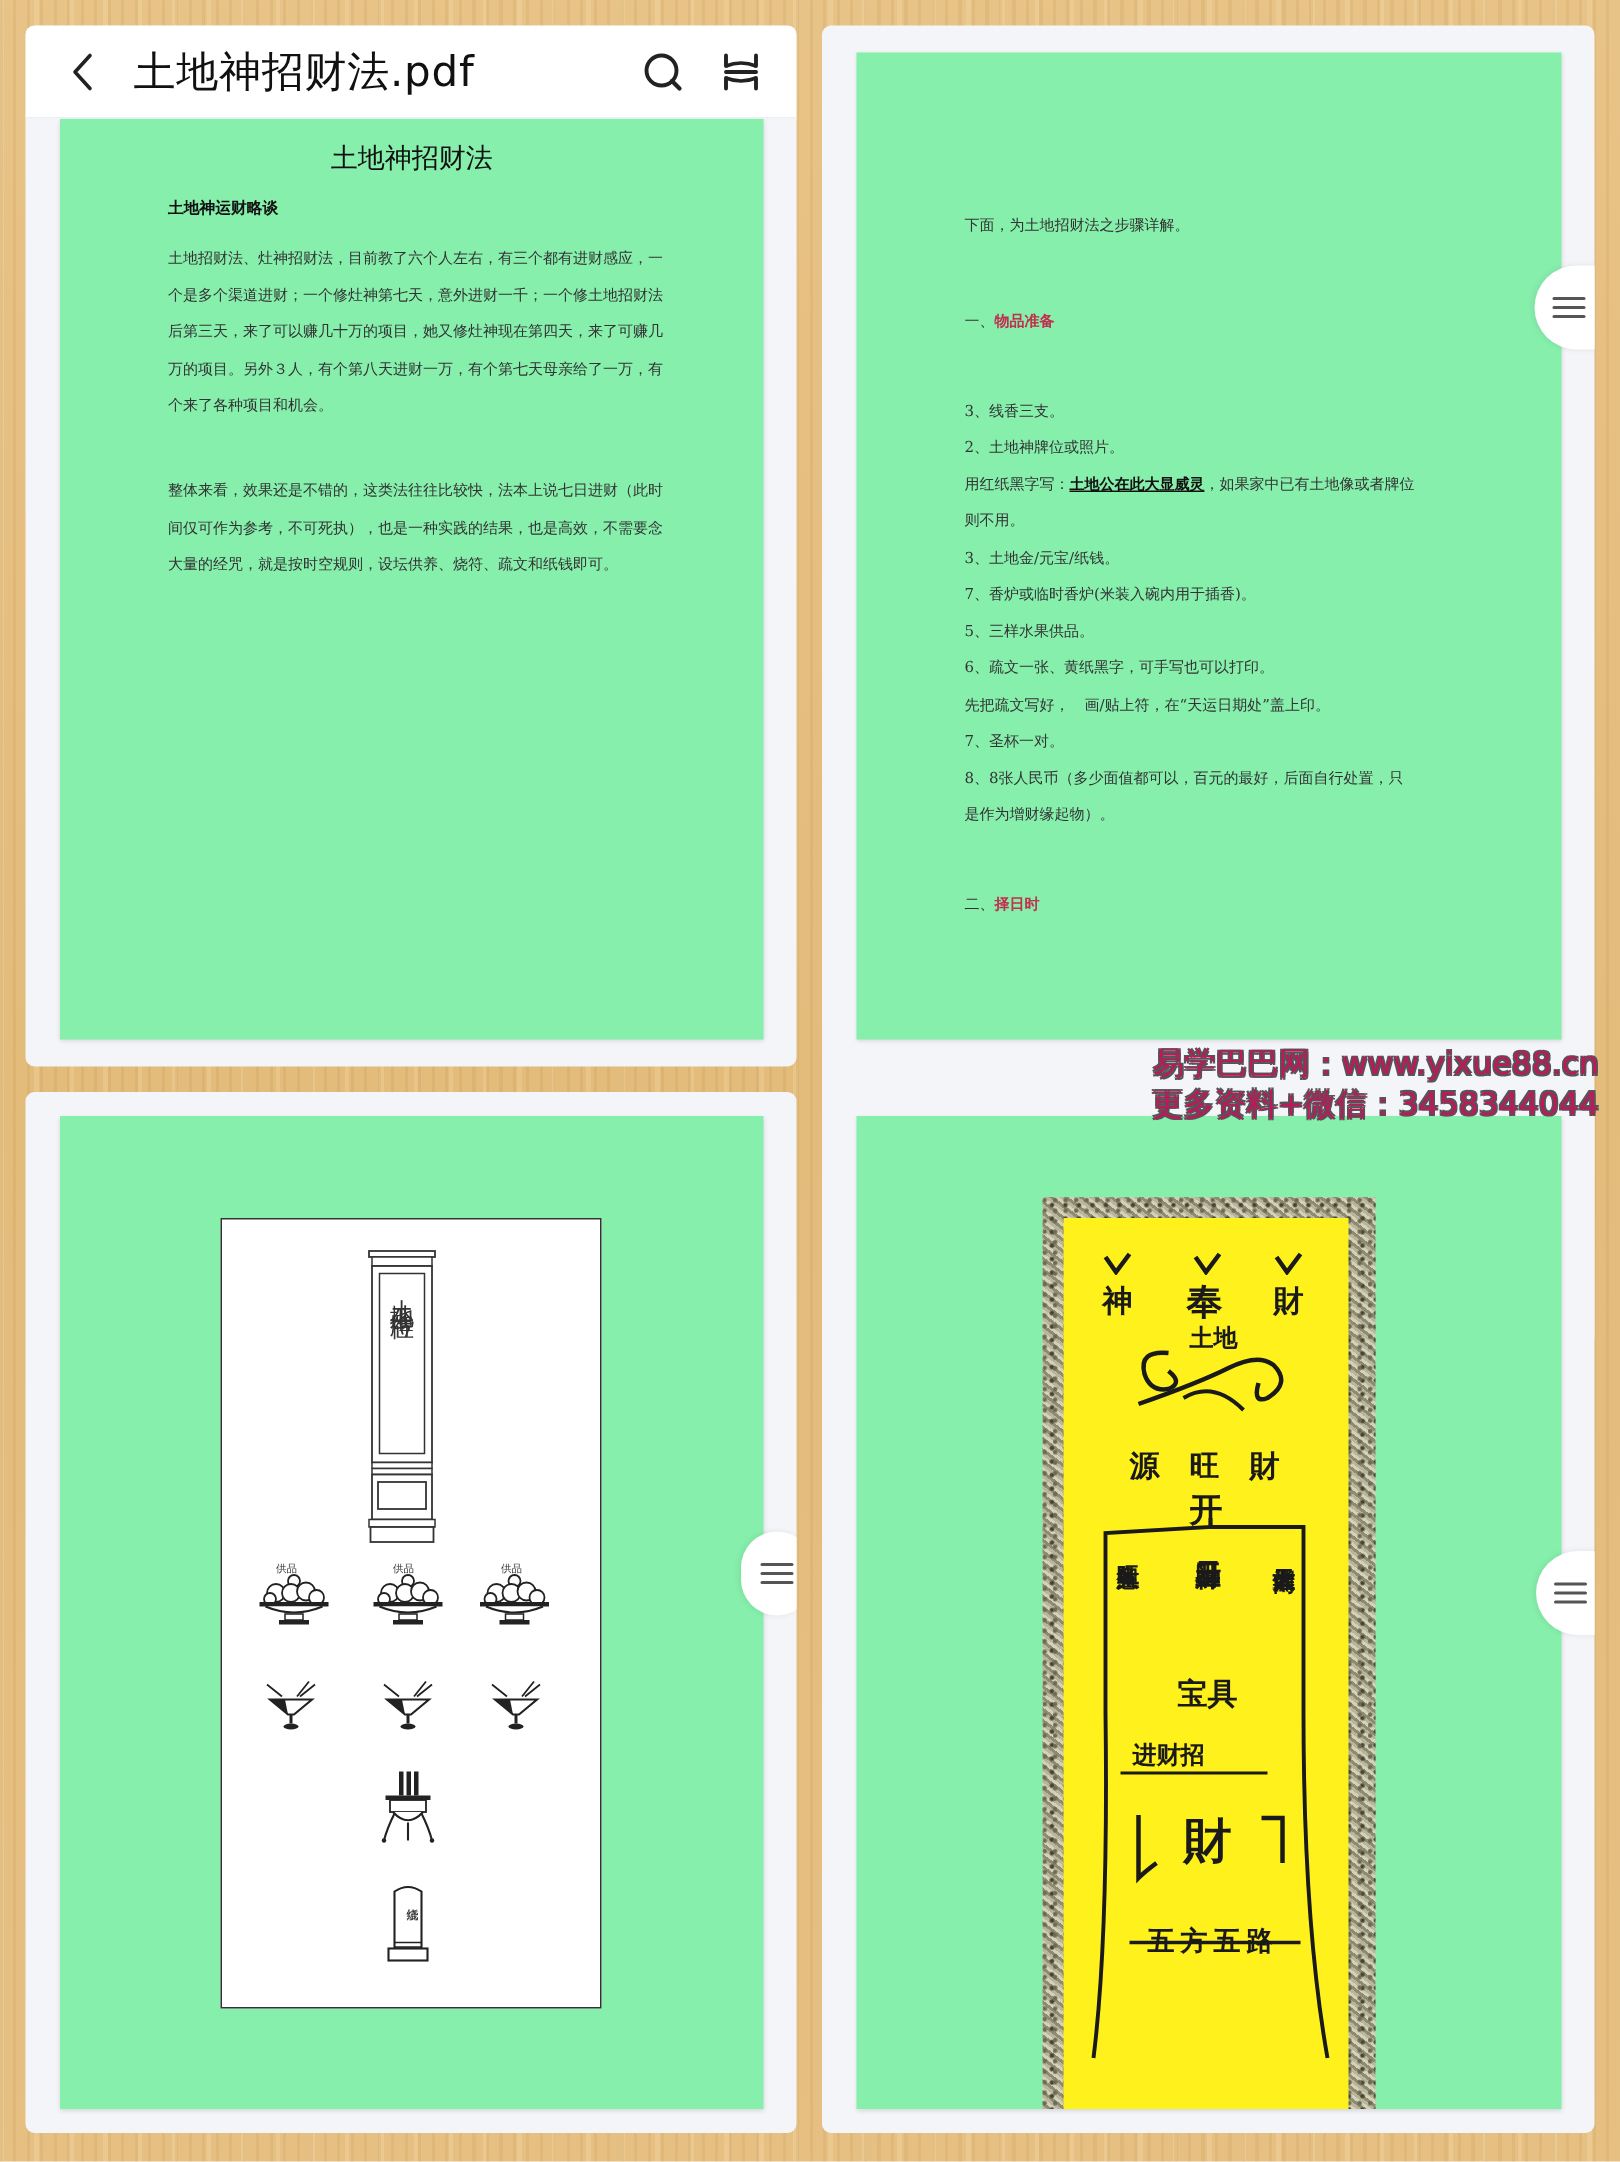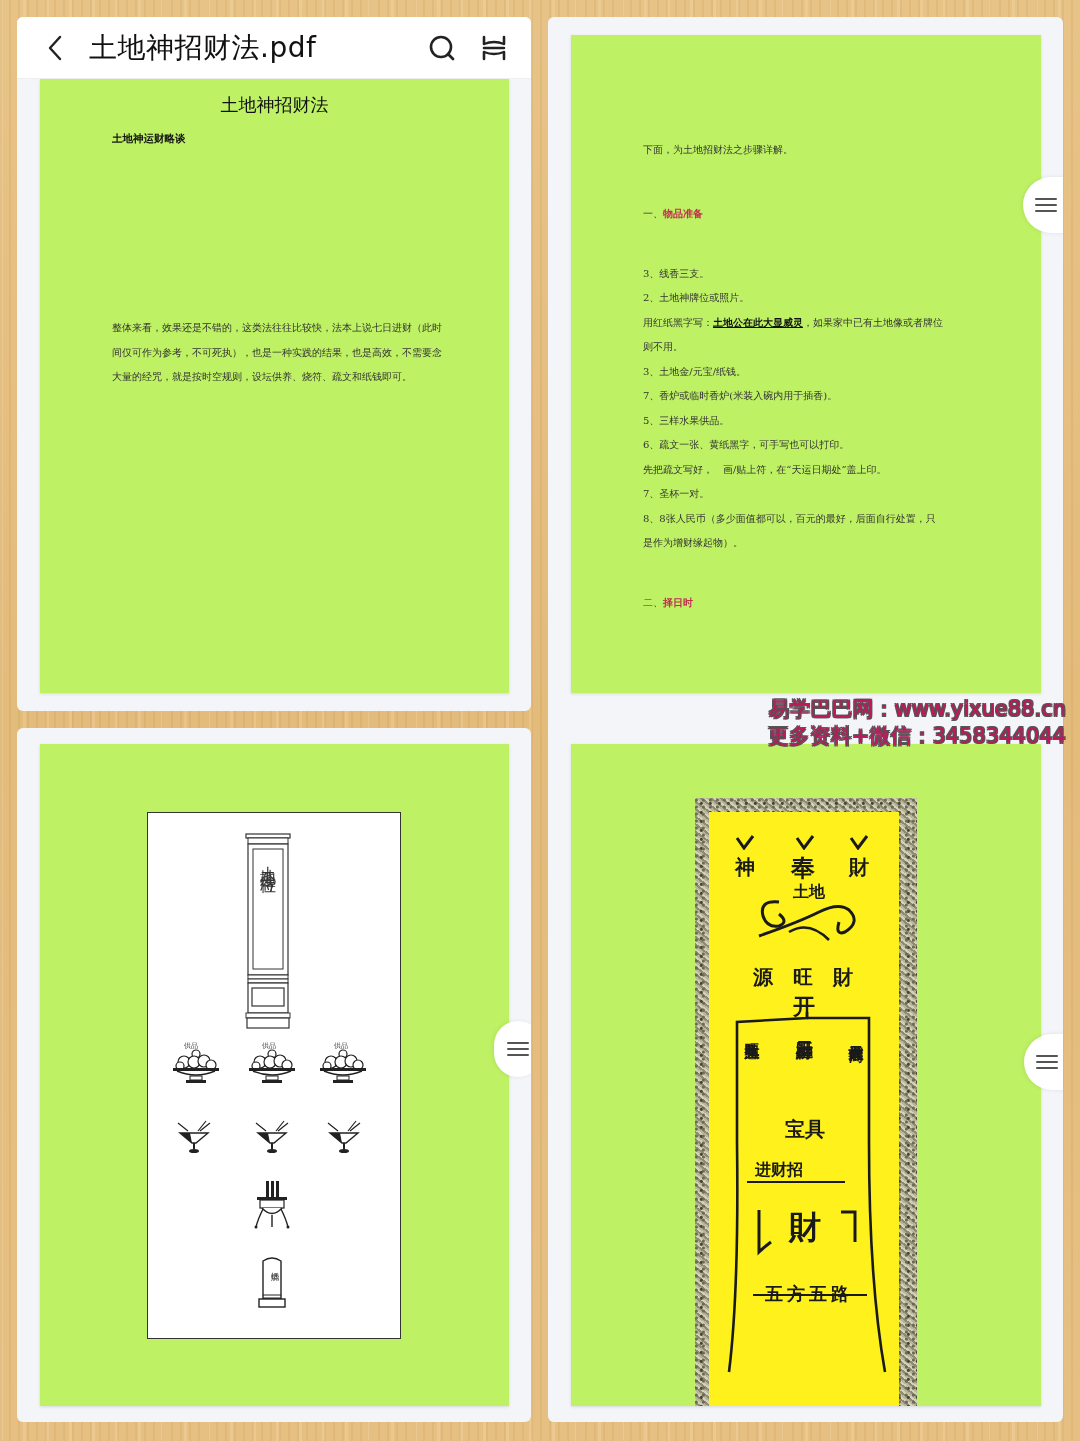--- a/index.html
+++ b/index.html
@@ -13,21 +13,21 @@
       linear-gradient(180deg, #e8c387 0%, #e3bb7b 50%, #e6c083 100%);
   }
   .panel {
     position: absolute;
     background: #f4f5f8;
     border-radius: 6px;
     overflow: hidden;
   }
   .page {
     position: absolute;
-    background: #bef264;
+    background: #86efac;
     box-shadow: 0 1px 3px rgba(0,0,0,0.12);
     padding-left: 40px;
   }
   
   .topbar {
     position: absolute; left: 0; top: 0; width: 100%; height: 62px;
     background: #ffffff;
     display: flex; align-items: center;
     border-bottom: 1px solid #eceef2;
     z-index: 2;
@@ -108,20 +108,21 @@
       <svg width="28" height="28" viewBox="0 0 28 28">
           <path d="M4 3 V10 M24 3 V10 M4 25 V18 M24 25 V18 M4 14 H24" stroke="#222" stroke-width="2.6" fill="none" stroke-linecap="round"></path>
           <path d="M4 10 Q14 6 24 10 M4 18 Q14 22 24 18" stroke="#222" stroke-width="2.4" fill="none"></path>
         </svg>
     </div>
   </div>
 
   <div class="page" style="left:23px; top:62px; width:469px; height:614px;">
     <div class="doc-title" style="top:14px;">土地神招财法</div>
     <div class="doc-sub" style="left:72px; top:53px;">土地神运财略谈</div>
+    <div class="para" style="left:72px; top:82px; width:330px;">土地招财法、灶神招财法，目前教了六个人左右，有三个都有进财感应，一个是多个渠道进财；一个修灶神第七天，意外进财一千；一个修土地招财法后第三天，来了可以赚几十万的项目，她又修灶神现在第四天，来了可赚几万的项目。另外３人，有个第八天进财一万，有个第七天母亲给了一万，有个来了各种项目和机会。</div>
     <div class="para" style="left:72px; top:237px; width:330px;">整体来看，效果还是不错的，这类法往往比较快，法本上说七日进财（此时间仅可作为参考，不可死执），也是一种实践的结果，也是高效，不需要念大量的经咒，就是按时空规则，设坛供养、烧符、疏文和纸钱即可。</div>
   </div>
 </div>
 
 <div class="panel" style="left:548px; top:17px; width:515px; height:880px;">
   <div class="page" style="left:23px; top:18px; width:470px; height:658px;">
     <div class="line" style="left:72px; top:108px;">下面，为土地招财法之步骤详解。</div>
 
     <div class="line" style="left:72px; top:172px;">
       <span>一、</span><span class="red" style="font-weight:bold;">物品准备</span>

